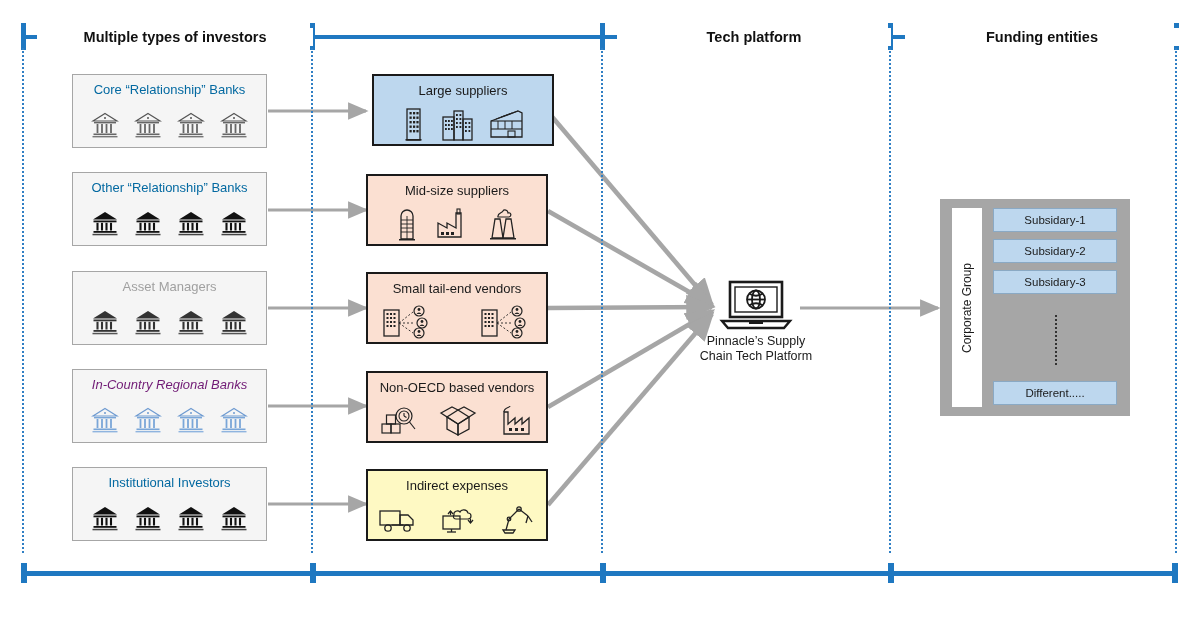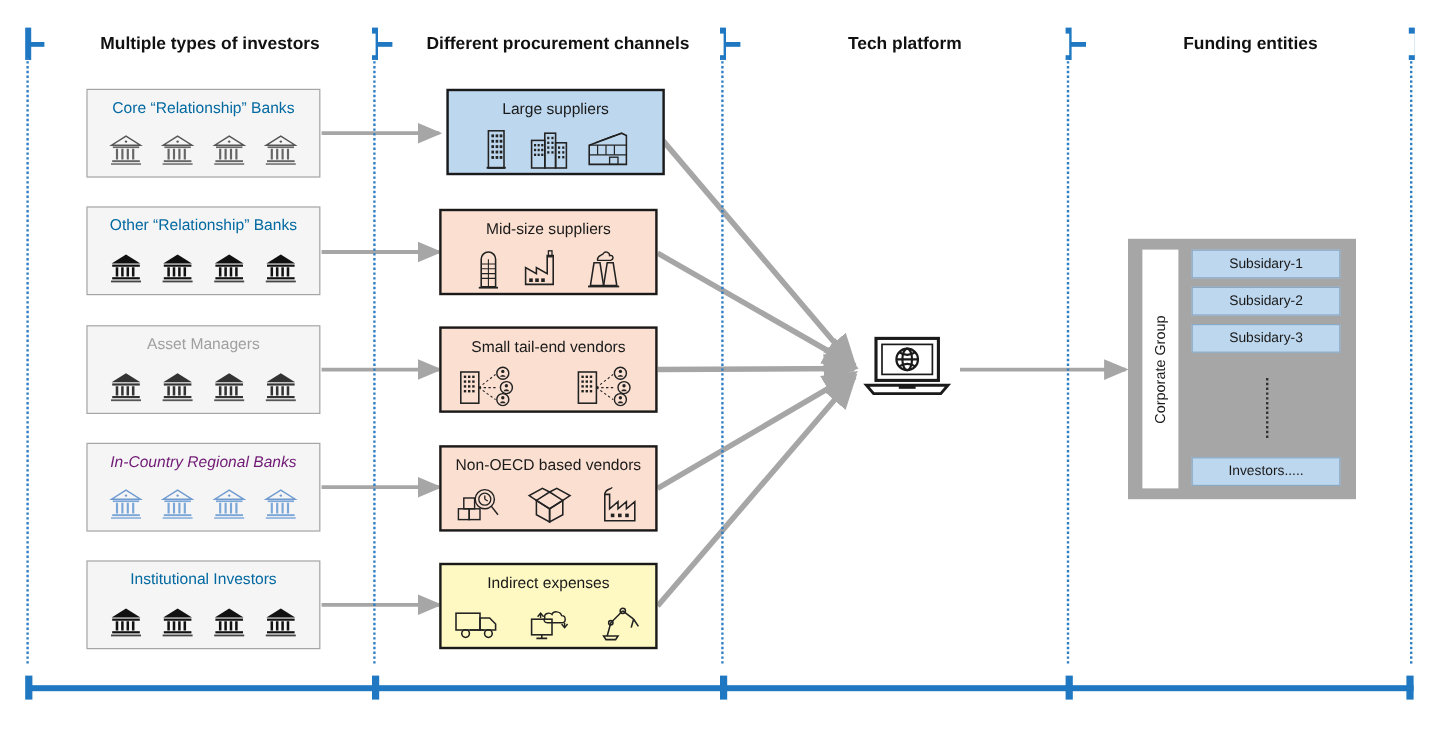--- a/index.html
+++ b/index.html
@@ -200,21 +200,20 @@
   <div class="lane-rule" style="left:602px; top:35px; width:288px;"></div>
   <div class="lane-rule" style="left:890px; top:35px; width:288px;"></div>
 
   <div class="lane-tick" style="left:21px;   top:23px; height:27px;"></div>
   <div class="lane-tick" style="left:310px;  top:23px; height:27px;"></div>
   <div class="lane-tick" style="left:600px;  top:23px; height:27px;"></div>
   <div class="lane-tick" style="left:888px;  top:23px; height:27px;"></div>
   <div class="lane-tick" style="left:1174px; top:23px; height:27px;"></div>
 
   <div class="lane-title" style="left:37px;  top:28px; width:260px; padding:0 8px;">Multiple types of investors</div>
-  <div class="lane-title" style="left:327px; top:28px; width:260px; padding:0 8px;">Different procurement channels</div>
   <div class="lane-title" style="left:617px; top:28px; width:258px; padding:0 8px;">Tech platform</div>
   <div class="lane-title" style="left:905px; top:28px; width:258px; padding:0 8px;">Funding entities</div>
 
   <div class="lane-divider" style="left:22px;   top:48px; height:505px;"></div>
   <div class="lane-divider" style="left:311px;  top:48px; height:505px;"></div>
   <div class="lane-divider" style="left:601px;  top:48px; height:505px;"></div>
   <div class="lane-divider" style="left:889px;  top:48px; height:505px;"></div>
   <div class="lane-divider" style="left:1175px; top:48px; height:505px;"></div>
 
   <div class="bottom-rule" style="left:22px; top:571px; width:1156px;"></div>
@@ -768,33 +767,37 @@
         <circle cx="40" cy="21.5" r="9"></circle>
         <line x1="31" y1="21.5" x2="49" y2="21.5"></line>
         <ellipse cx="40" cy="21.5" rx="4" ry="9"></ellipse>
         <path d="M33,15.5 a13,13 0 0 0 14,0"></path>
         <path d="M33,27.5 a13,13 0 0 1 14,0"></path>
       </g>
       <path d="M6,43 L74,43 L68,50 L12,50 Z" fill="none" stroke="#1a1a1a" stroke-width="2.4"></path>
       <rect x="33" y="43" width="14" height="3" fill="#1a1a1a"></rect>
     </svg>
   </div>
+  <div class="platform-label" style="left:676px; top:334px; width:160px;">
+    <div>Pinnacle’s Supply</div>
+    <div>Chain Tech Platform</div>
+  </div>
 
   <div class="group-panel" style="left:940px; top:199px; width:190px; height:217px;"></div>
   <div class="corp-col" style="left:952px; top:208px; width:30px; height:199px;">
     <span>Corporate Group</span>
   </div>
 
   <div class="sub-box" style="left:993px; top:208px; width:124px; height:24px;">
     <span>Subsidary-1</span>
   </div>
   <div class="sub-box" style="left:993px; top:239px; width:124px; height:24px;">
     <span>Subsidary-2</span>
   </div>
   <div class="sub-box" style="left:993px; top:270px; width:124px; height:24px;">
     <span>Subsidary-3</span>
   </div>
   <div class="sub-dots" style="left:1055px; top:315px; height:50px;"></div>
   <div class="sub-box" style="left:993px; top:381px; width:124px; height:24px;">
-    <span>Investors.....</span>
+    <span>Different.....</span>
   </div>
 
 </div>
 
 </body></html>

